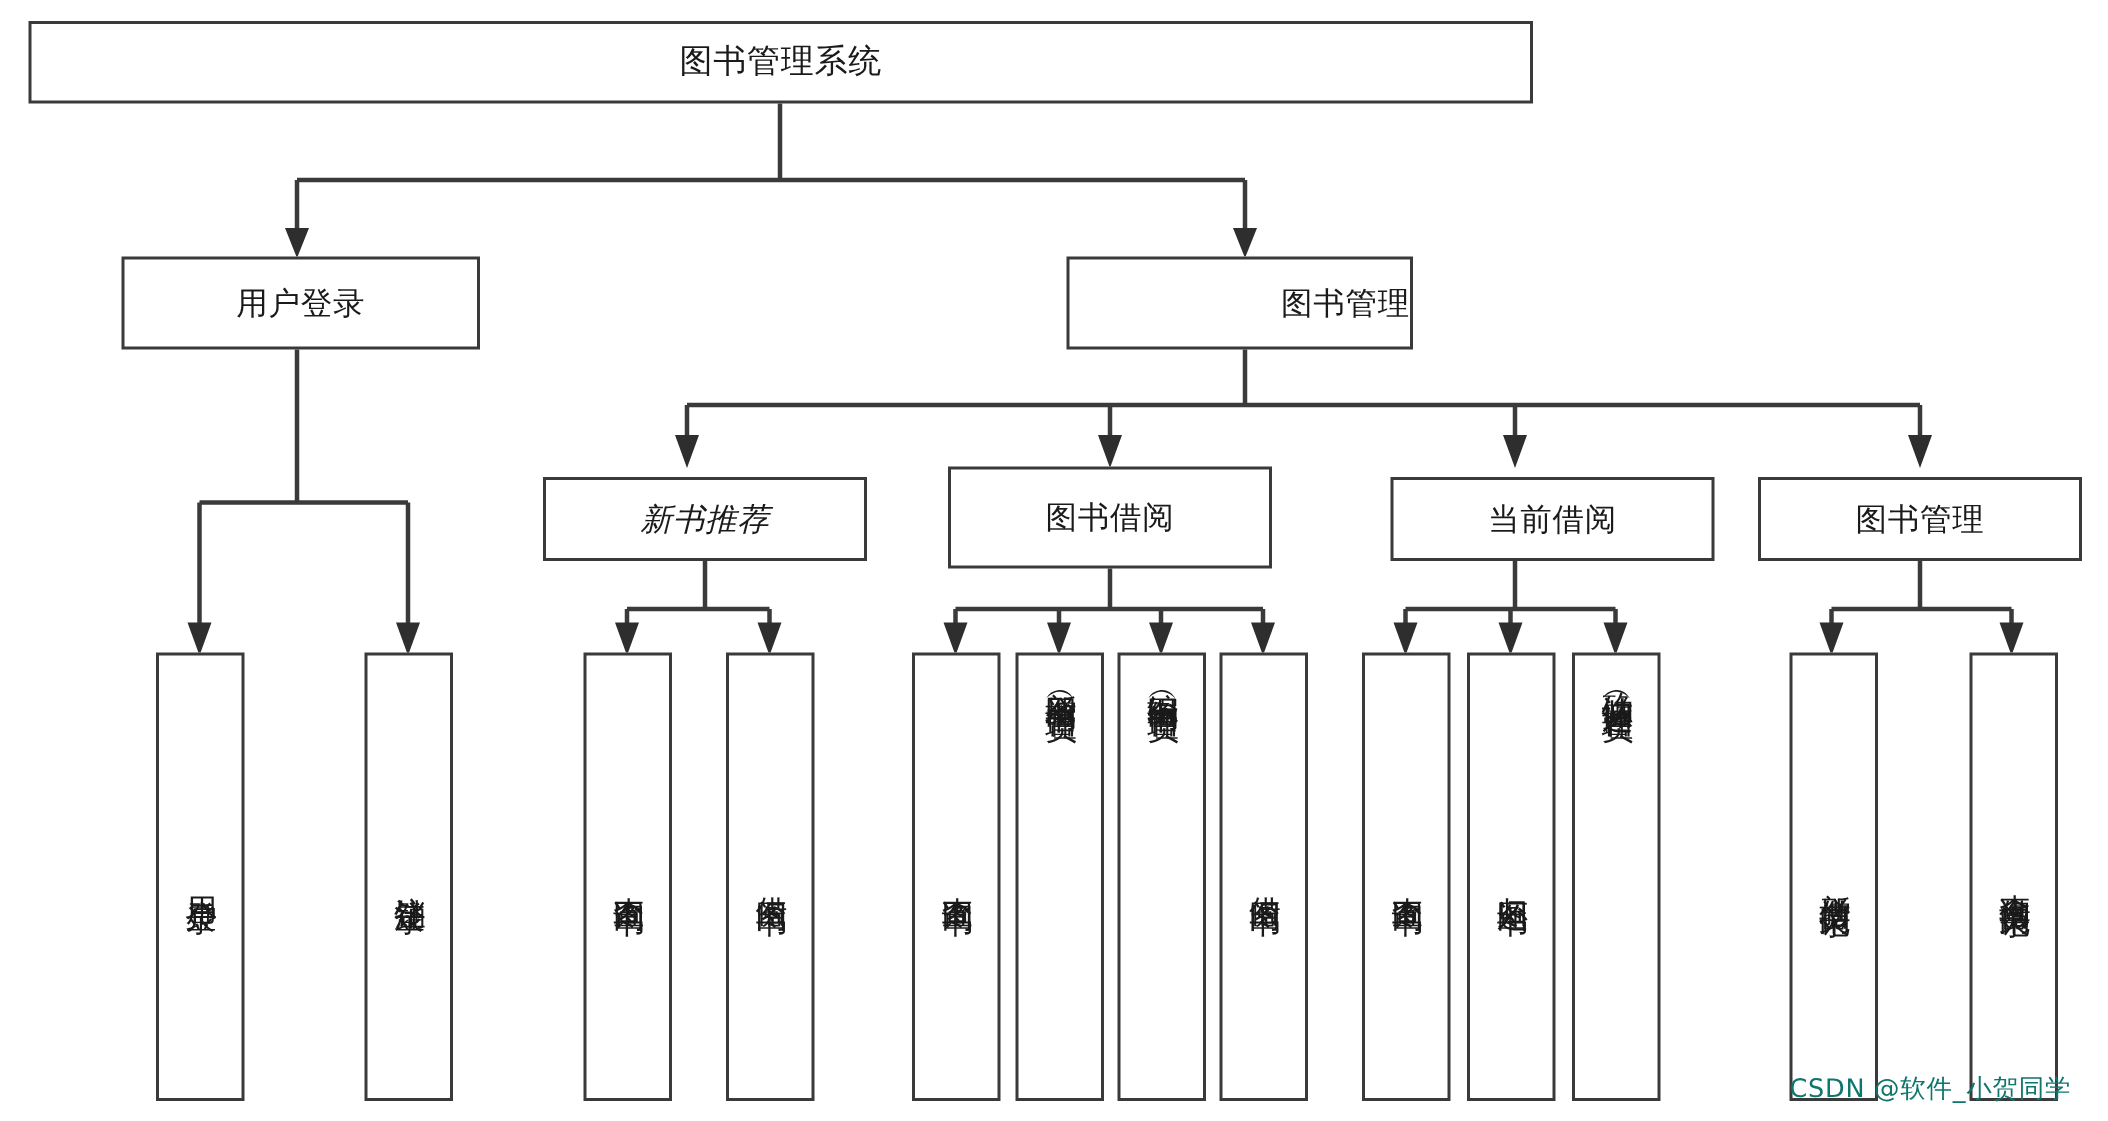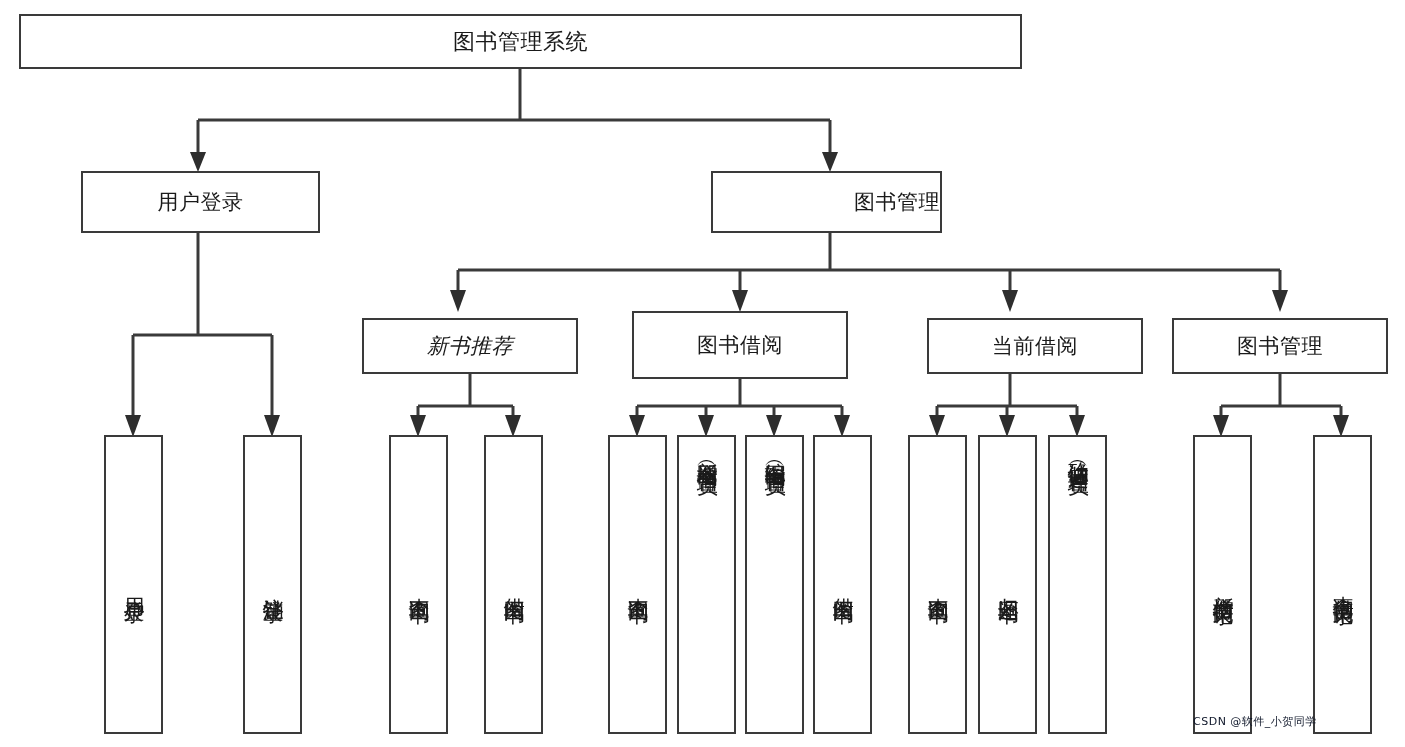--- a/index.html
+++ b/index.html
@@ -60,22 +60,22 @@
     line-height: 1.32;
     letter-spacing: 2px;
     margin: 0 auto;
     white-space: nowrap;
   }
   .node.vert.mid {
     align-items: center;
   }
   .watermark {
     position: absolute;
-    color: #0f172a;
-    font-size: 11px;
+    color: #0f766e;
+    font-size: 17px;
     white-space: nowrap;
     letter-spacing: 0.5px;
     pointer-events: none;
   }
 </style>
 </head>
 <body>
 
 <div id="diagram-root">
 

